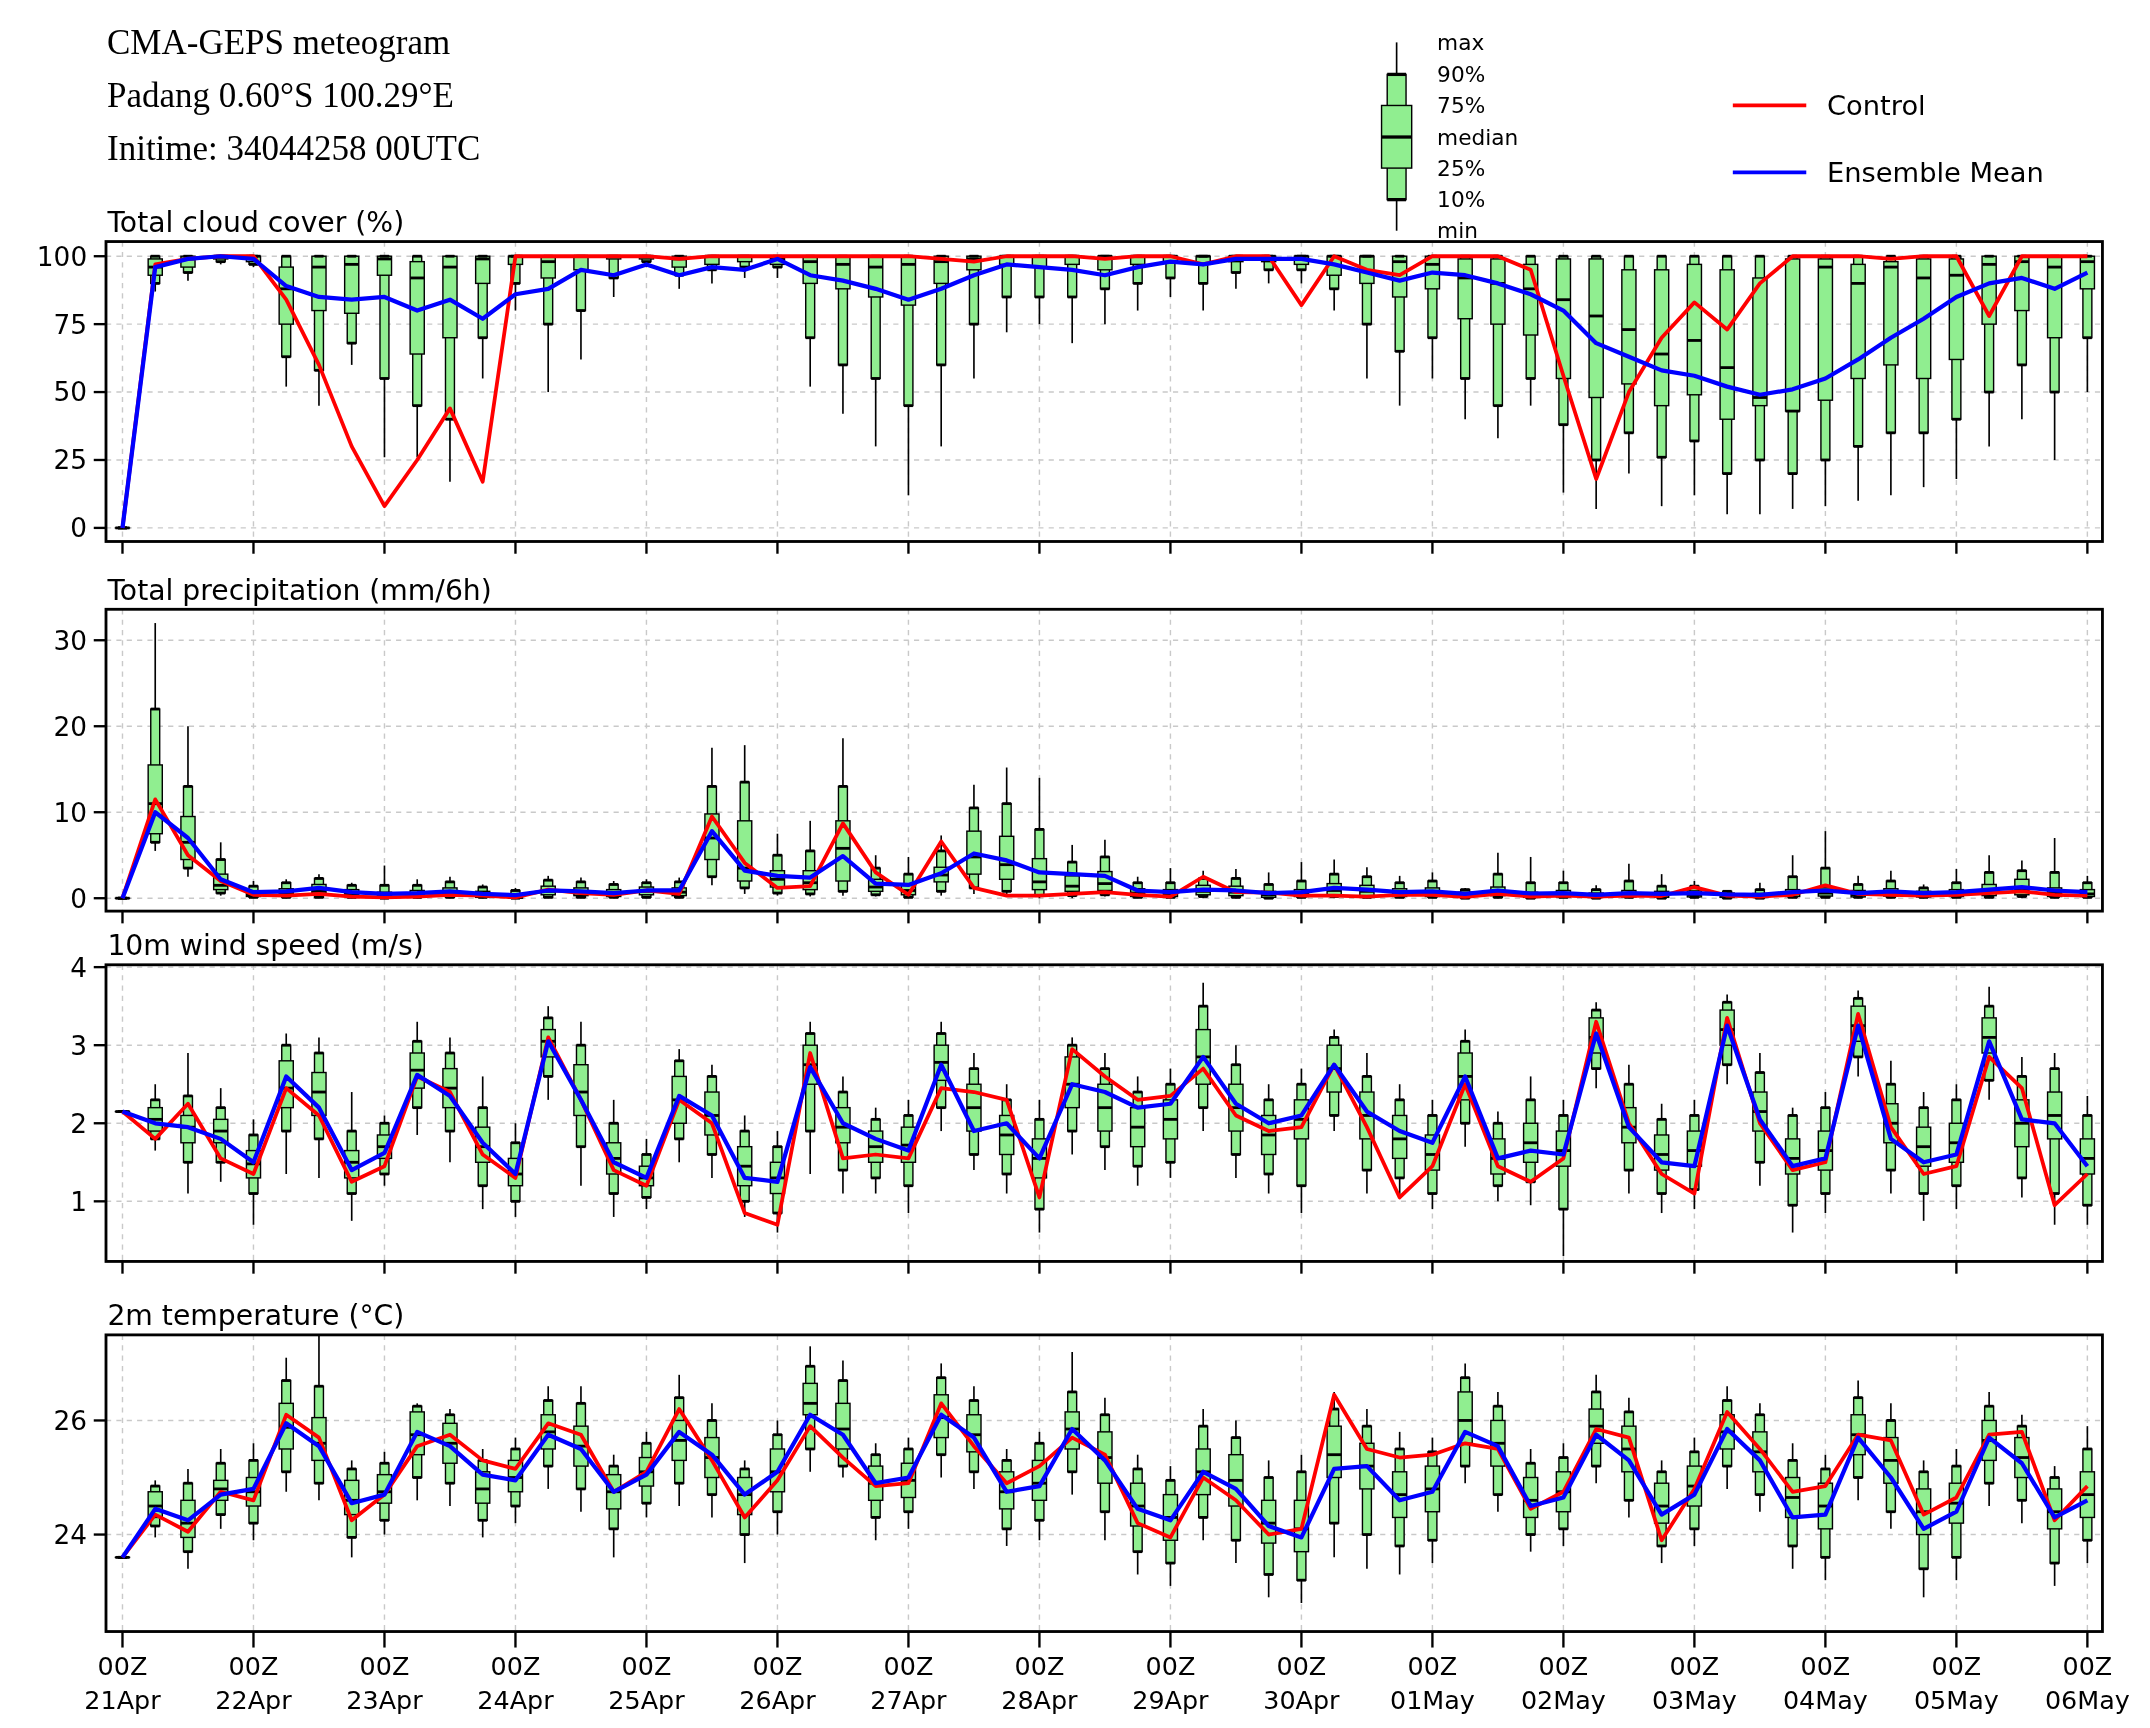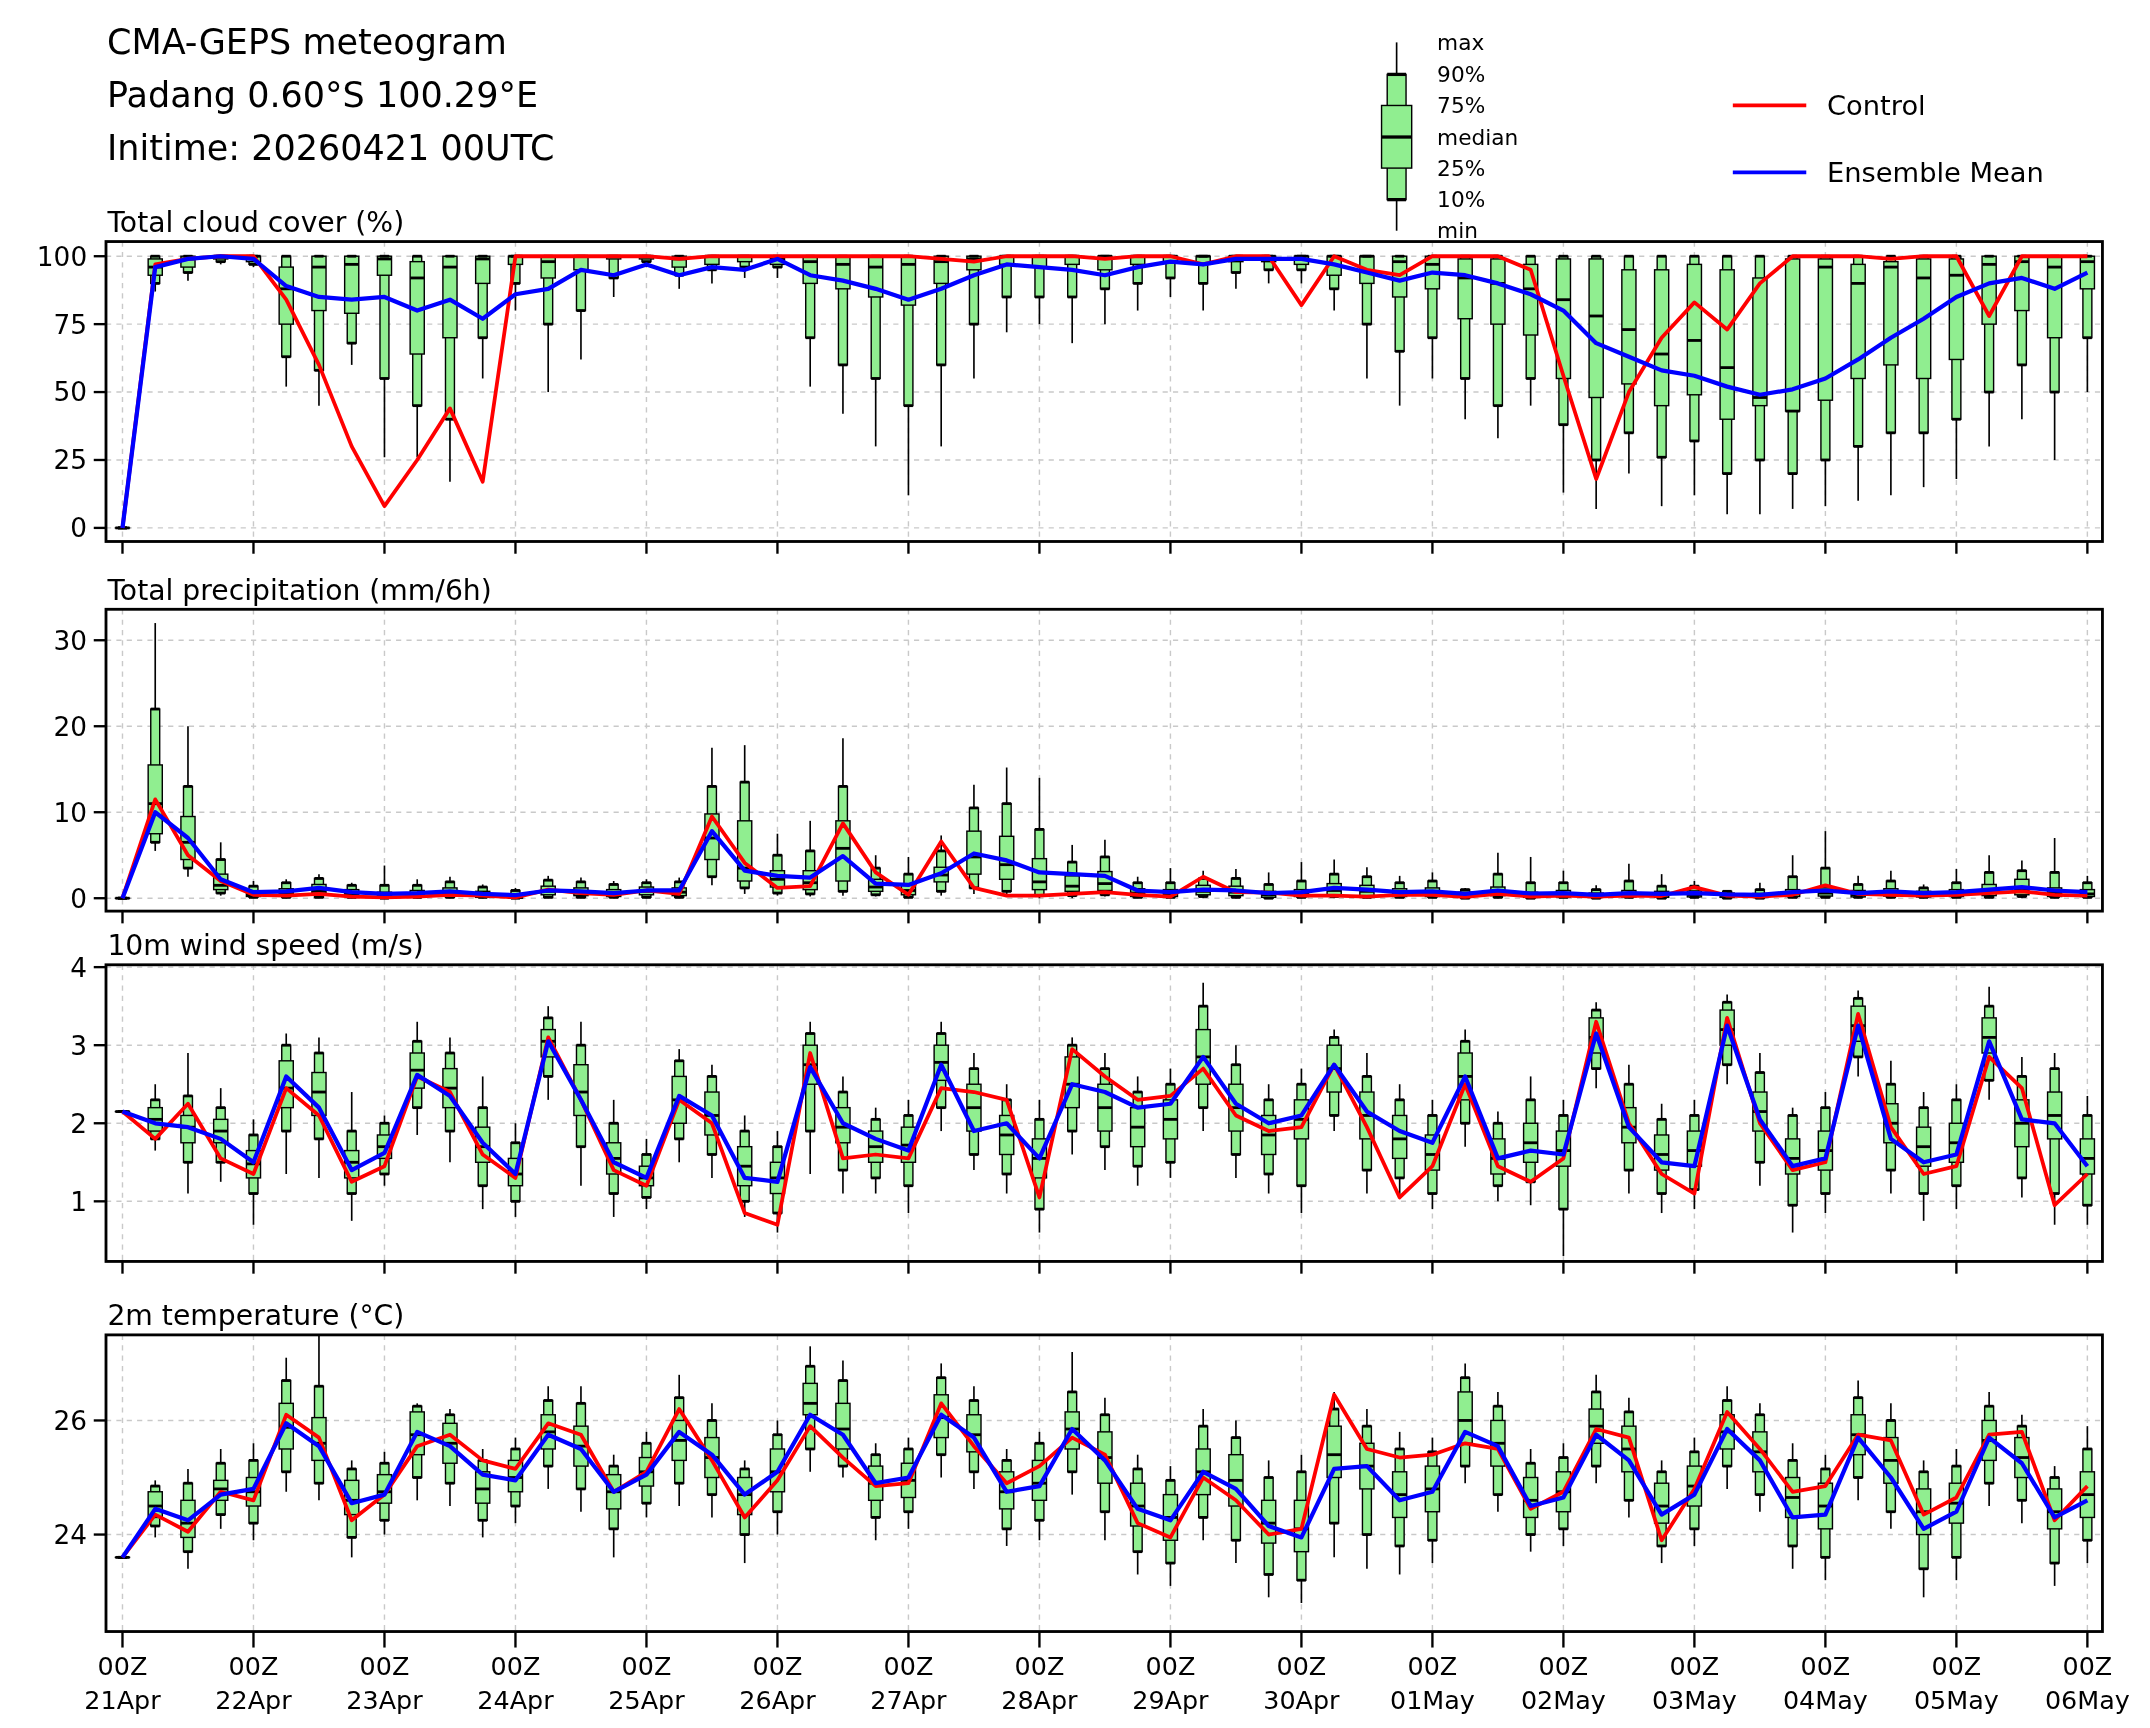--- a/index.html
+++ b/index.html
@@ -1,29 +1,29 @@
 <!DOCTYPE html>
 <html style="font-size:7.5px"><head>
 <meta charset="utf-8">
 <style>
   html,body{margin:0;padding:0;background:#ffffff;}
   .page{position:relative;width:2151px;height:1729px;background:#ffffff;overflow:hidden;
         font-family:"DejaVu Sans","Liberation Sans",sans-serif;}
-  .header{position:absolute;left:107px;top:16px;font-size:35px;line-height:1.52;color:#000;}
+  .header{position:absolute;left:107px;top:16px;font-size:35px;line-height:1.52;color:#000;font-family:Liberation Serif, serif;}
   .header div{white-space:nowrap;}
   #chart{position:absolute;left:0;top:0;}
 </style>
 </head>
 <body>
 
 <div class="page">
   <div class="header">
     <div>CMA-GEPS meteogram</div>
     <div>Padang 0.60°S 100.29°E</div>
-    <div>Initime: 20260421 00UTC</div>
+    <div>Initime: 34044258 00UTC</div>
   </div>
   <svg id="chart" width="2151" height="1729" viewBox="0 0 4568 3672" xmlns="http://www.w3.org/2000/svg">
       <g>
         <line x1="260" y1="513" x2="260" y2="1150" stroke="#c9c9c9" stroke-width="3" stroke-dasharray="11 11"></line>
         <line x1="538.2" y1="513" x2="538.2" y2="1150" stroke="#c9c9c9" stroke-width="3" stroke-dasharray="11 11"></line>
         <line x1="816.4" y1="513" x2="816.4" y2="1150" stroke="#c9c9c9" stroke-width="3" stroke-dasharray="11 11"></line>
         <line x1="1094.6" y1="513" x2="1094.6" y2="1150" stroke="#c9c9c9" stroke-width="3" stroke-dasharray="11 11"></line>
         <line x1="1372.8" y1="513" x2="1372.8" y2="1150" stroke="#c9c9c9" stroke-width="3" stroke-dasharray="11 11"></line>
         <line x1="1651" y1="513" x2="1651" y2="1150" stroke="#c9c9c9" stroke-width="3" stroke-dasharray="11 11"></line>
         <line x1="1929.1999999999998" y1="513" x2="1929.1999999999998" y2="1150" stroke="#c9c9c9" stroke-width="3" stroke-dasharray="11 11"></line>

